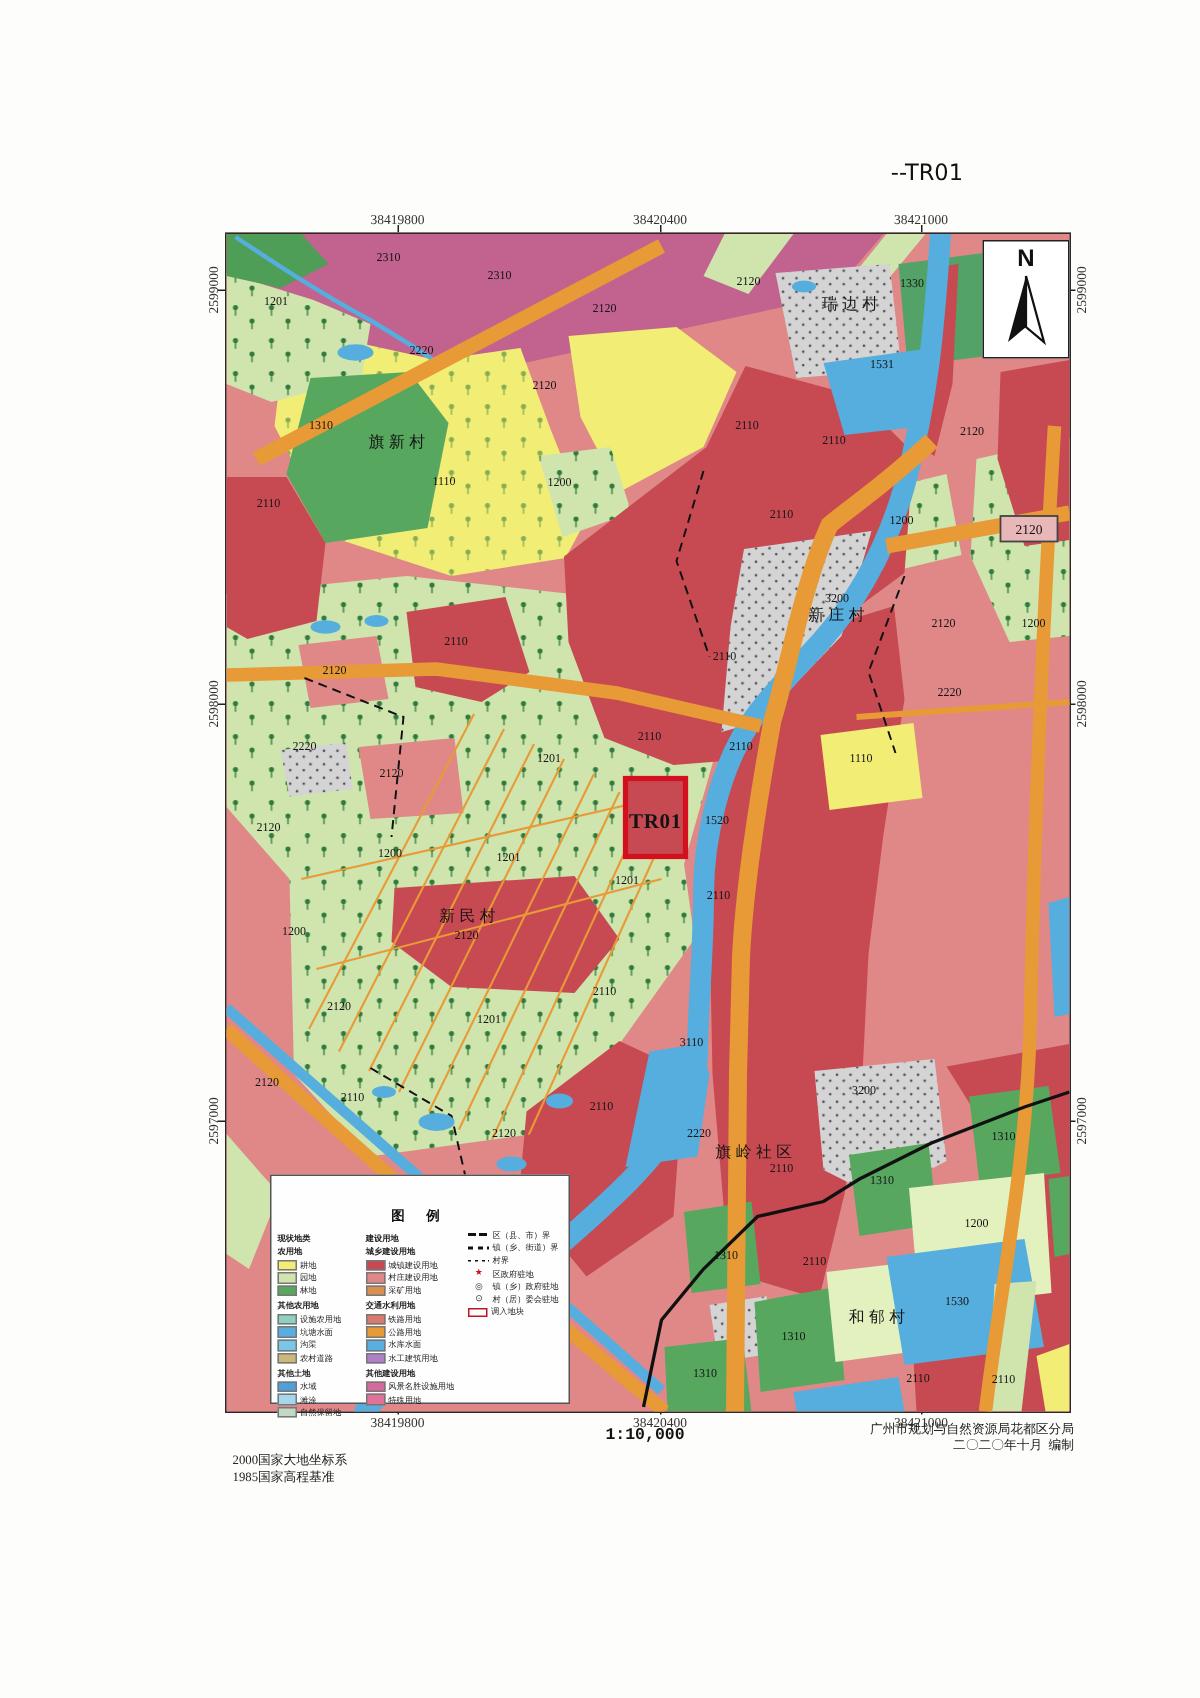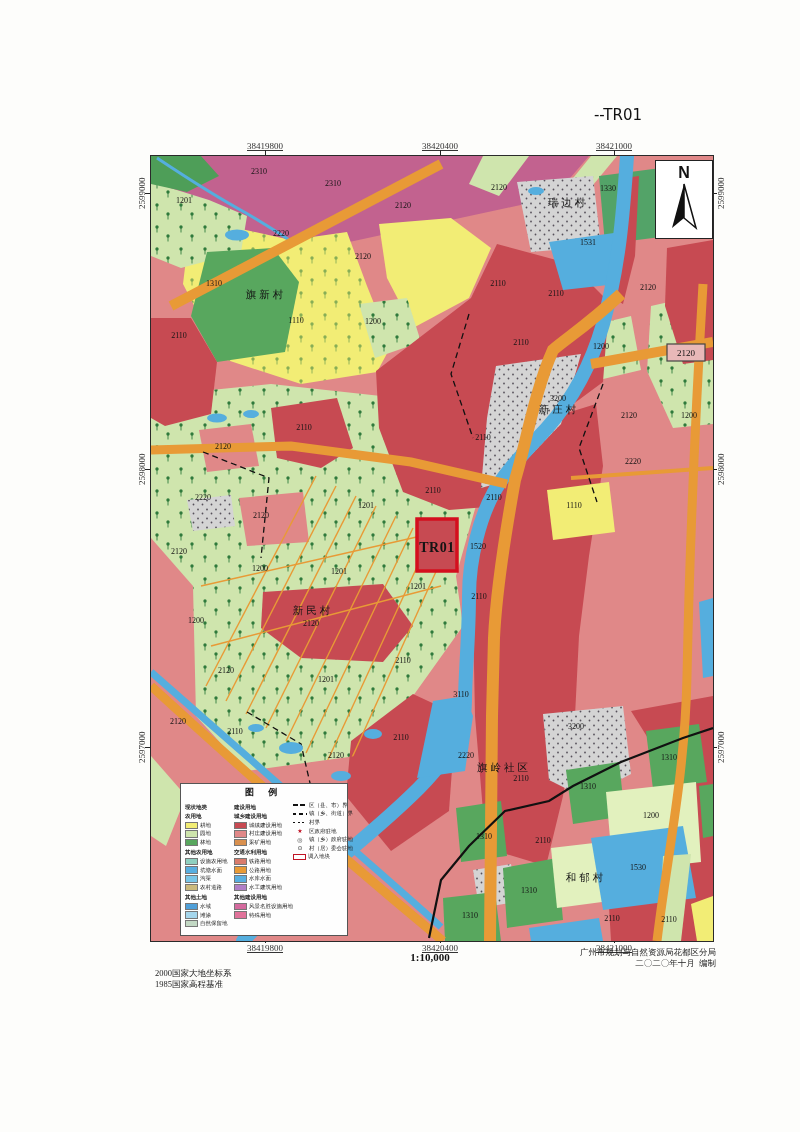--- a/index.html
+++ b/index.html
@@ -5,48 +5,48 @@
   html,body{margin:0;padding:0;background:#e9e9e6;}
   .page{position:relative;width:800px;height:1132px;background:#fdfdfb;margin:0 auto;
         font-family:"Liberation Serif",serif;overflow:hidden;}
   .title{position:absolute;top:90px;left:150px;width:562px;text-align:center;
          font-size:19px;font-weight:bold;letter-spacing:2px;color:#111;}
   .subtitle{position:absolute;top:106px;left:150px;width:492px;text-align:right;
          font-size:15px;font-weight:normal;color:#111;font-family:"DejaVu Sans",sans-serif;}
   .map-frame{position:absolute;left:150px;top:155px;width:562px;height:785px;
          border:1.6px solid #2a2a2a;background:#e08888;}
   .map-frame svg{display:block;}
-  .coord-h{position:absolute;width:72px;text-align:center;font-size:9px;color:#333;text-decoration:underline;}
+  .coord-h{position:absolute;width:72px;text-align:center;font-size:9px;color:#333;}
   .coord-v{position:absolute;writing-mode:vertical-rl;transform:rotate(180deg);
            font-size:9px;color:#333;height:60px;text-align:center;line-height:10px;}
   .tick{position:absolute;background:#222;}
   .north{position:absolute;left:655px;top:160px;width:56px;height:77px;background:#fff;
          border:1.5px solid #222;z-index:5;text-align:center;}
   .north .n-letter{font-size:16px;font-weight:bold;font-family:"Liberation Sans",sans-serif;
          display:block;margin-top:3px;color:#111;}
-  .legend{position:absolute;left:180px;top:783px;width:168px;height:153px;background:#fefefe;
-          border:1.2px solid #555;z-index:5;padding:2px 4px;box-sizing:border-box;}
+  .legend{position:absolute;left:180px;top:783px;width:200px;height:153px;background:#fefefe;
+          border:1.2px solid #555;z-index:5;padding:20px 4px;box-sizing:border-box;}
   .lg-title{text-align:center;font-size:9px;font-weight:bold;letter-spacing:6px;color:#111;}
   .lg-cols{display:flex;margin-top:2px;}
   .lg-col{flex:1;}
   .lg-col.c1{flex:0 0 31%;} .lg-col.c2{flex:0 0 36%;} .lg-col.c3{flex:0 0 33%;}
   .lg-h{font-size:5.5px;color:#222;margin:2.5px 0 1px 0;font-weight:bold;white-space:nowrap;}
   .lg-row{display:flex;align-items:center;height:8.6px;white-space:nowrap;}
   .lg-t{font-size:5.5px;color:#222;margin-left:2px;}
   .sw{display:inline-block;width:11px;height:5.5px;border:0.5px solid #777;flex:0 0 11px;}
   .ln{display:inline-block;width:14px;height:1.6px;flex:0 0 14px;}
   .ln-a{background:repeating-linear-gradient(90deg,#111 0 5px,transparent 5px 7.5px);height:2px;}
   .ln-b{background:repeating-linear-gradient(90deg,#111 0 3.5px,transparent 3.5px 6.5px);}
   .ln-c{background:repeating-linear-gradient(90deg,#111 0 2px,transparent 2px 4.5px);height:1.2px;}
   .lg-sym{display:inline-block;width:14px;text-align:center;font-size:6px;flex:0 0 14px;line-height:6px;}
   .lg-rect{display:inline-block;width:13px;height:6.5px;border:1.6px solid #c01425;background:#fff;
            flex:0 0 13px;box-sizing:border-box;}
   .footer-text{position:absolute;font-size:8.5px;color:#222;line-height:11px;}
   .scale-text{position:absolute;font-size:11px;font-weight:bold;color:#111;
-              font-family:Liberation Serif, serif;}
+              font-family:Liberation Mono, monospace;}
   .mlab{font-family:"Liberation Serif",serif;}
 </style>
 </head>
 <body>
 
 <div class="page">
 
   <div class="subtitle">--TR01</div>
 
   <div id="coord-layer">

